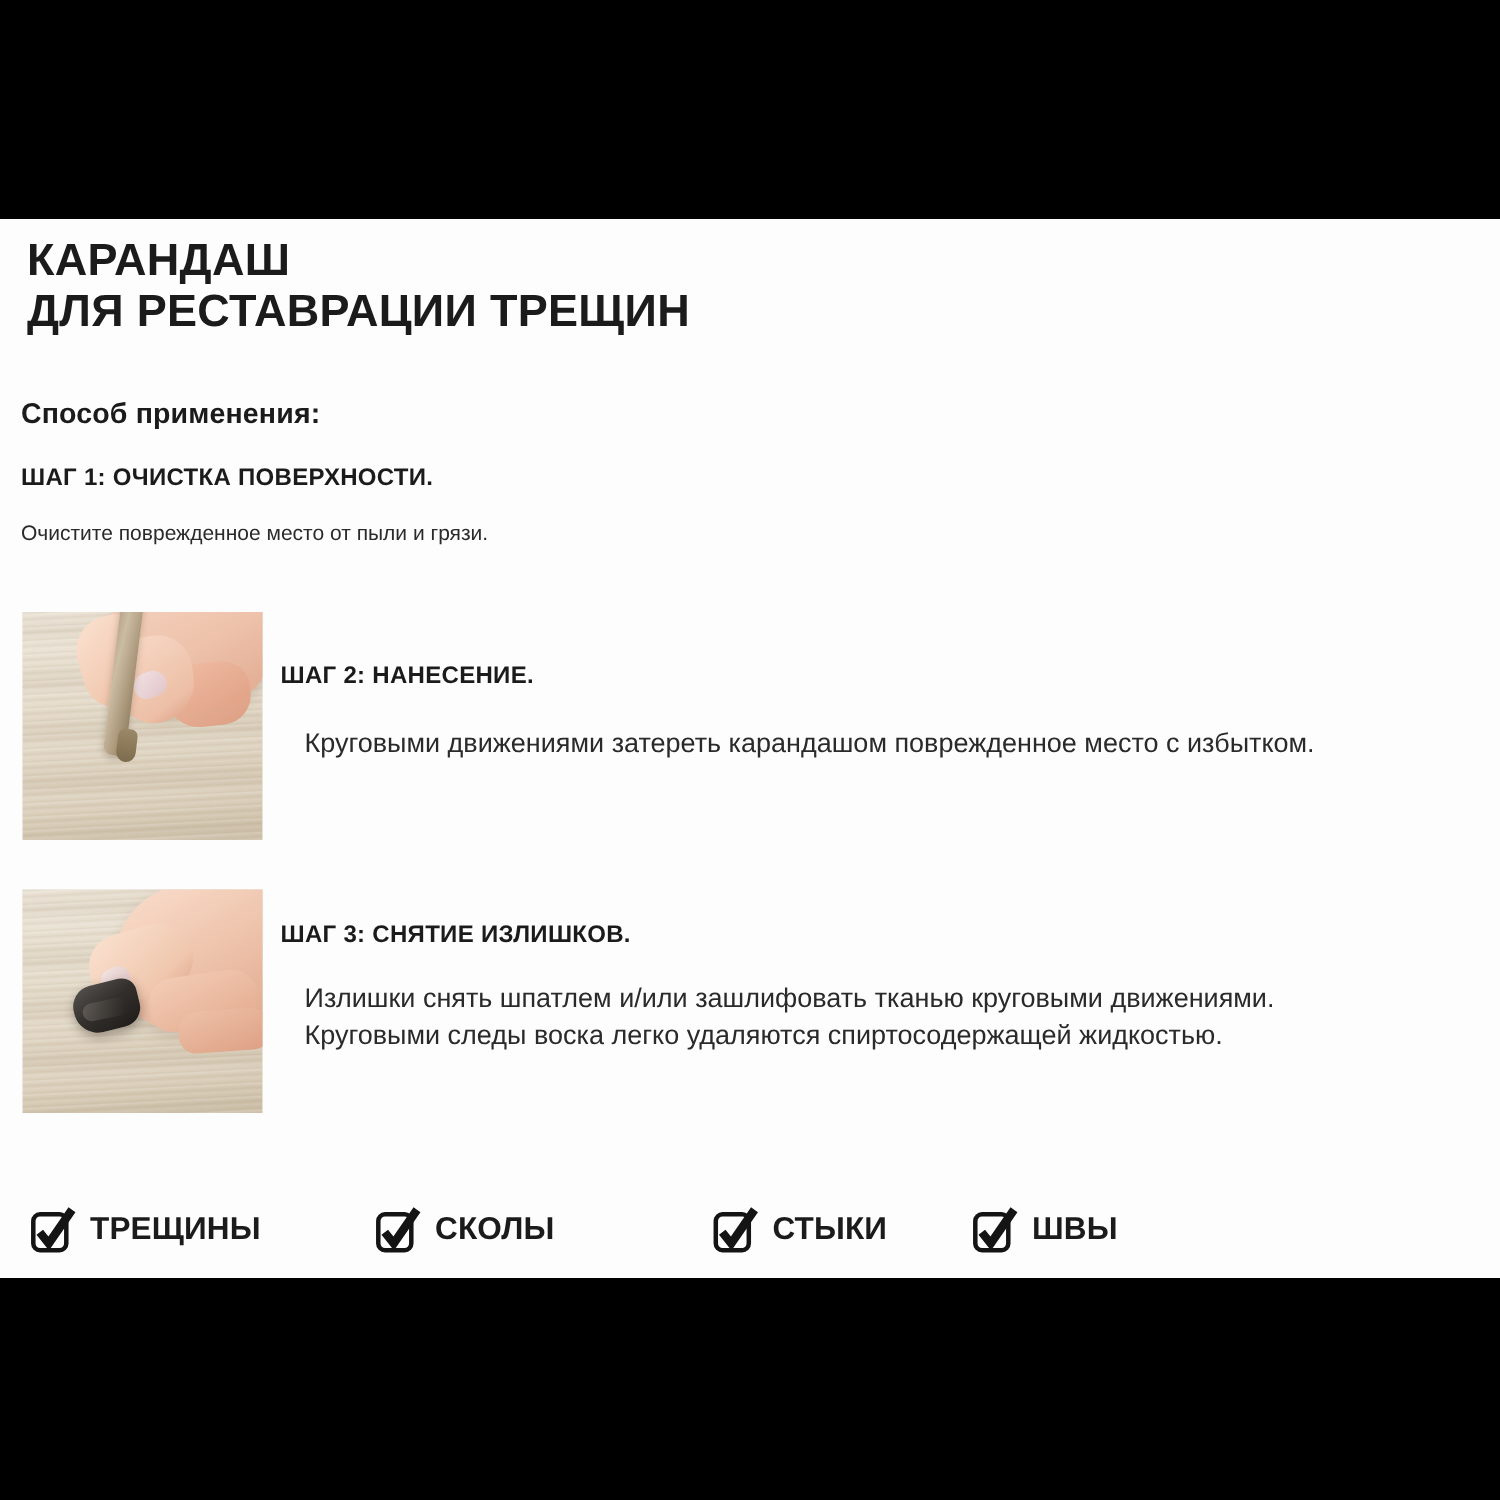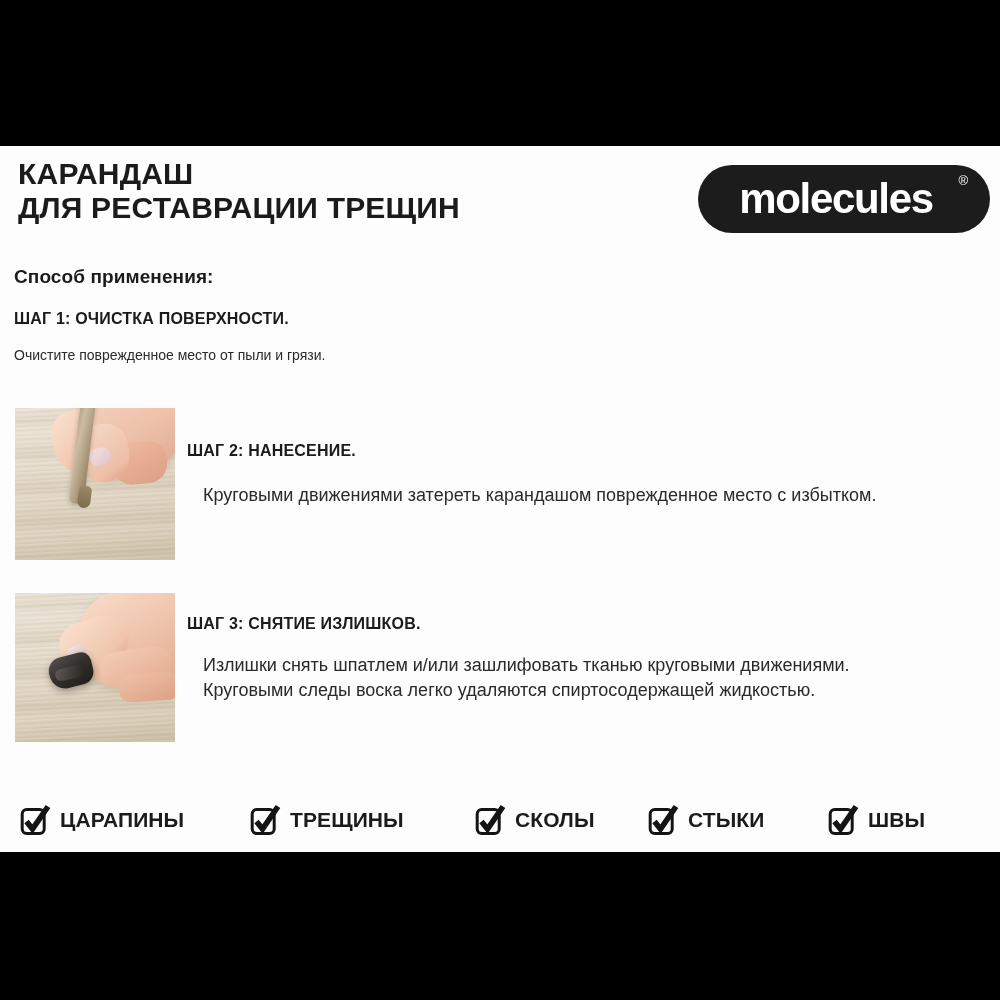--- a/index.html
+++ b/index.html
@@ -359,24 +359,20 @@
   <div class="bar-top"></div>
   <div class="bar-bottom"></div>
 
   <div class="panel">
 
     <div class="title-block">
       <span class="title-line">КАРАНДАШ</span>
       <span class="title-line">ДЛЯ РЕСТАВРАЦИИ ТРЕЩИН</span>
     </div>
 
-    <div class="logo">
-      <div class="logo-word">molecules</div>
-      <div class="logo-reg">®</div>
-    </div>
 
     <div class="method-heading">Способ применения:</div>
 
     <div class="step1-title">ШАГ 1: ОЧИСТКА ПОВЕРХНОСТИ.</div>
     <div class="step1-body">Очистите поврежденное место от пыли и грязи.</div>
 
     <div class="row row-2">
       <div class="photo">
         <div class="wood"></div>
         <div class="hand-a-palm"></div>
@@ -406,29 +402,20 @@
       </div>
       <div class="step-title">ШАГ 3: СНЯТИЕ ИЗЛИШКОВ.</div>
       <div class="step-body">
         <p>Излишки снять шпатлем и/или зашлифовать тканью круговыми движениями.</p>
         <p>Круговыми следы воска легко удаляются спиртосодержащей жидкостью.</p>
       </div>
     </div>
 
     <div class="checks">
 
-      <div class="check-item">
-        <span class="check-box">
-          <svg width="31" height="33" viewBox="0 0 31 33" aria-hidden="true">
-            <rect x="2.2" y="5.5" width="22" height="24" rx="4.5" ry="4.5" fill="none" stroke="#141414" stroke-width="3"></rect>
-            <path d="M6.5 17.5 L12.5 25 L28 2.5" fill="none" stroke="#141414" stroke-width="5.6" stroke-linecap="butt" stroke-linejoin="miter"></path>
-          </svg>
-        </span>
-        <span class="check-label">ЦАРАПИНЫ</span>
-      </div>
 
       <div class="check-item">
         <span class="check-box">
           <svg width="31" height="33" viewBox="0 0 31 33" aria-hidden="true">
             <rect x="2.2" y="5.5" width="22" height="24" rx="4.5" ry="4.5" fill="none" stroke="#141414" stroke-width="3"></rect>
             <path d="M6.5 17.5 L12.5 25 L28 2.5" fill="none" stroke="#141414" stroke-width="5.6" stroke-linecap="butt" stroke-linejoin="miter"></path>
           </svg>
         </span>
         <span class="check-label">ТРЕЩИНЫ</span>
       </div>

